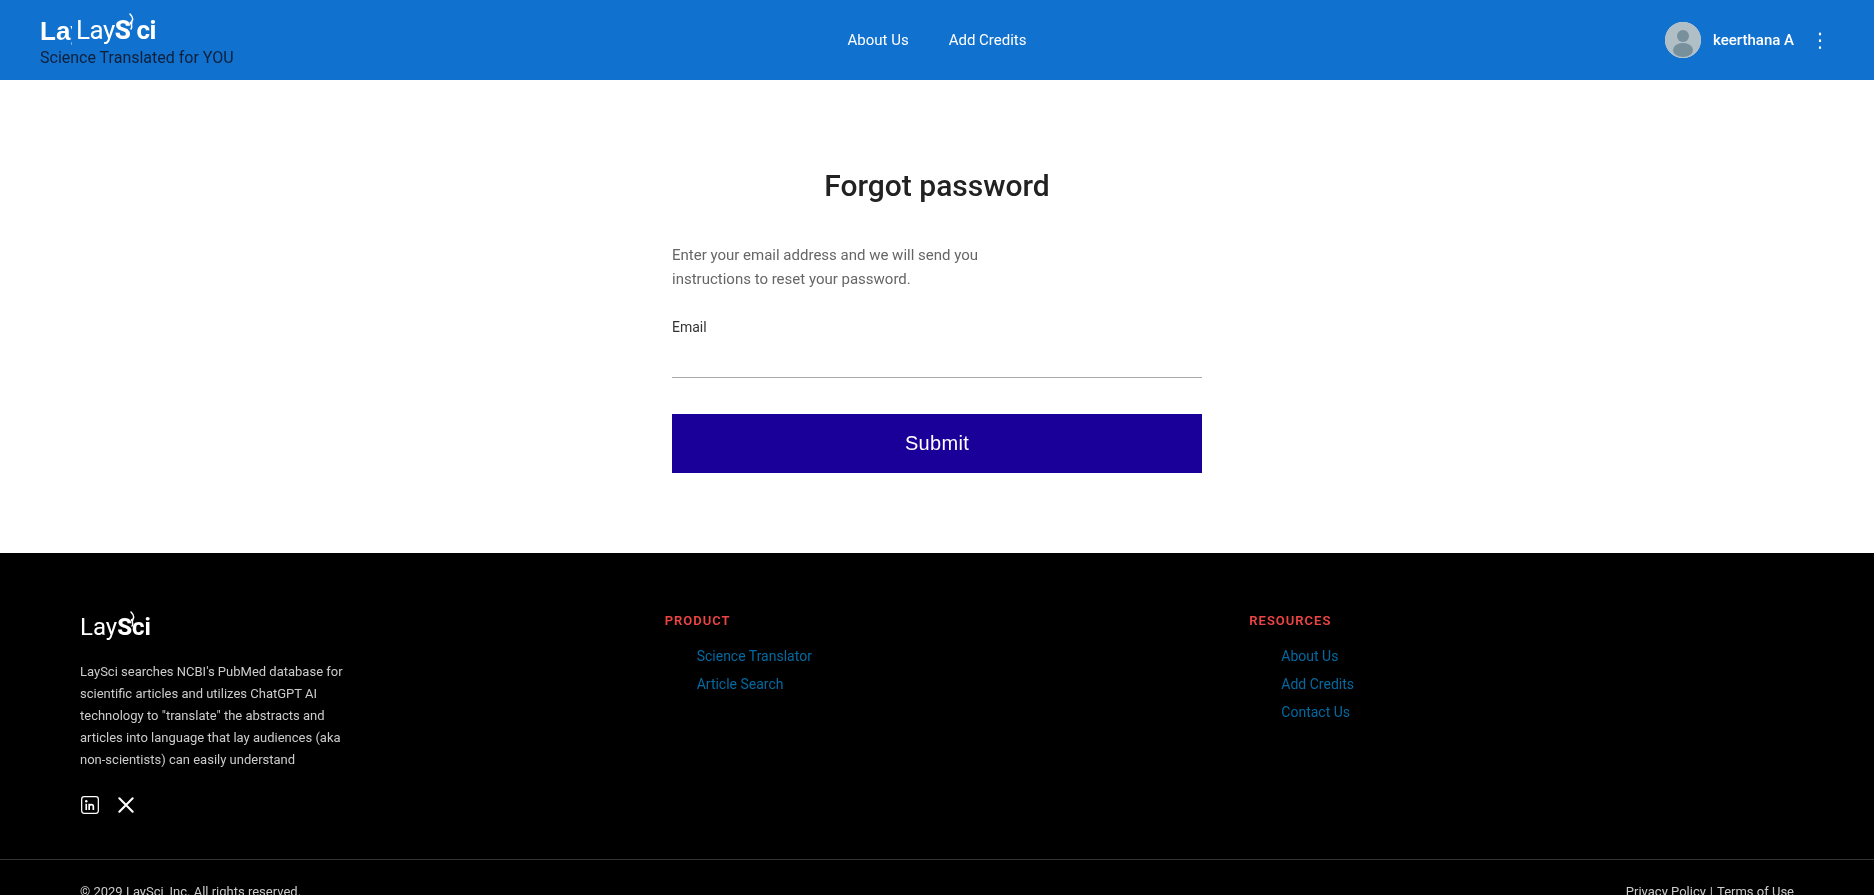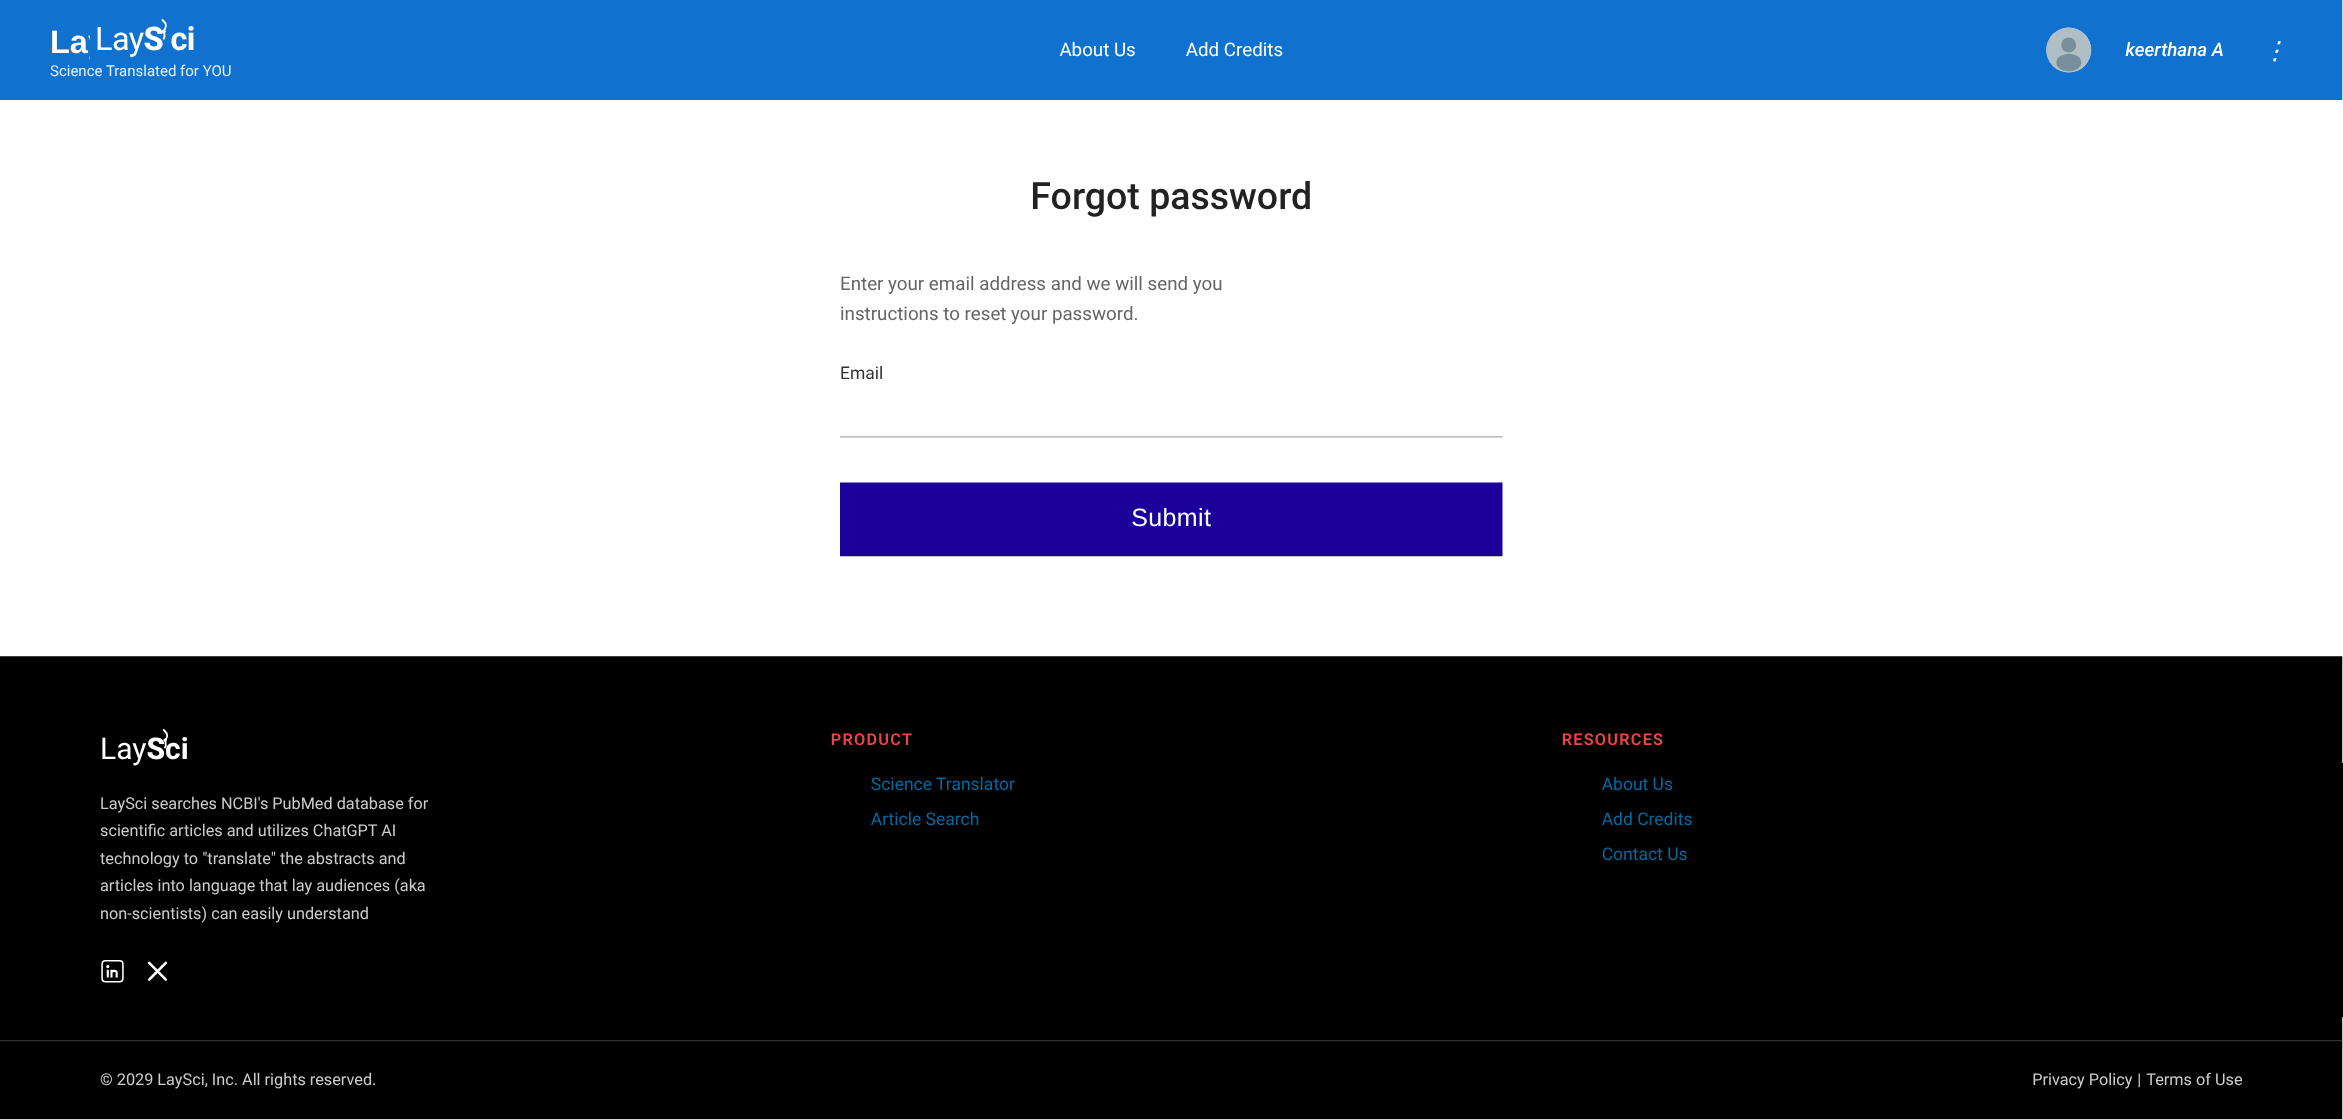--- a/index.html
+++ b/index.html
@@ -33,44 +33,43 @@
       align-items: center;
       gap: 4px;
     }
     .logo-text {
       color: #fff;
       font-size: 26px;
       font-weight: 700;
       letter-spacing: -0.5px;
     }
     .logo-subtitle {
-      color: #ffffff;
-      font-size: 12px;
+      color: #0f172a;
+      font-size: 16px;
       margin-top: 2px;
       opacity: 0.9;
     }
     .header-nav {
       display: flex;
       align-items: center;
       gap: 40px;
       position: absolute;
       left: 50%;
       transform: translateX(-50%);
     }
     .nav-link {
       color: #fff;
       text-decoration: none;
       font-size: 15px;
       cursor: pointer;
     }
     .header-right {
       display: flex;
       align-items: center;
-      gap: 27px;
-      font-style: italic;
+      gap: 12px;
     }
     .avatar {
       width: 36px;
       height: 36px;
       background: #e0e0e0;
       border-radius: 50%;
       display: flex;
       align-items: center;
       justify-content: center;
       overflow: hidden;
@@ -90,21 +89,21 @@
       cursor: pointer;
       padding: 4px;
     }
 
     
     .main-content {
       flex: 1;
       display: flex;
       flex-direction: column;
       align-items: center;
-      padding: 60px 20px 80px;
+      padding: 88px 20px 80px;
       background: #fff;
     }
     .form-container {
       width: 100%;
       max-width: 530px;
     }
     .page-title {
       font-size: 30px;
       font-weight: 500;
       color: #222;

